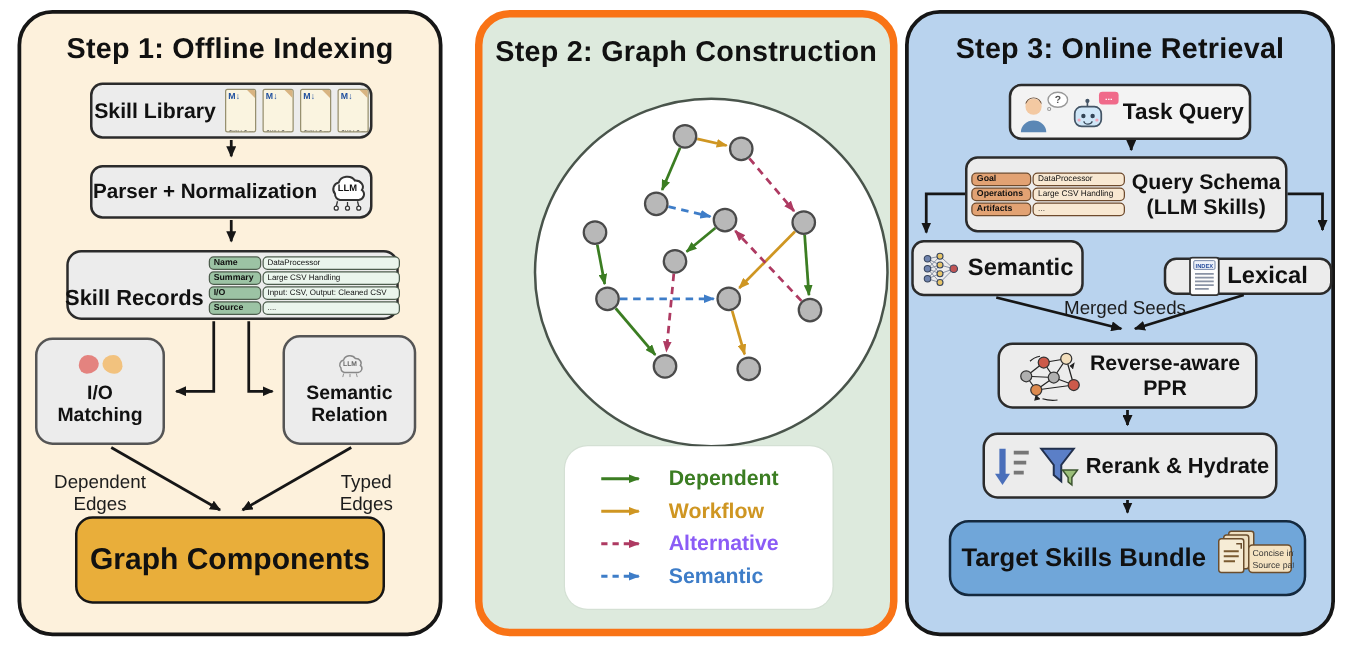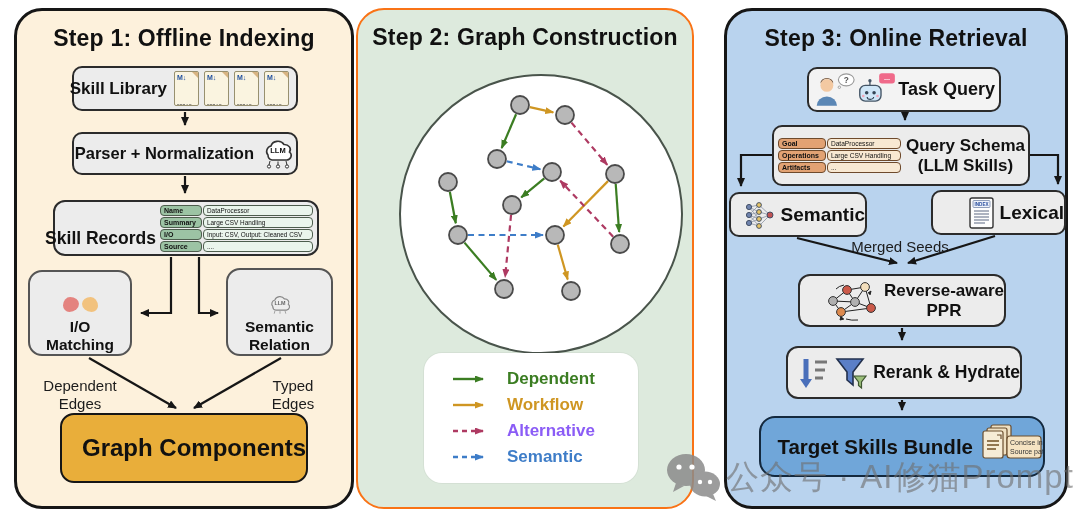--- a/index.html
+++ b/index.html
@@ -7,26 +7,26 @@
     --box-bg:#ececec; --graph-components-bg:#e9ae3a; --target-bundle-bg:#70a6d9;
     --record-key-bg:#9cc3a4; --record-val-bg:#eaf5ec;
     --schema-key-bg:#e2a273; --schema-val-bg:#f8e8d2;
   }
   *{margin:0;padding:0;box-sizing:border-box;}
   html,body{width:1080px;height:519px;background:#ffffff;overflow:hidden;
     font-family:"Liberation Sans","DejaVu Sans",sans-serif;color:#111;}
   .stage{position:relative;width:1080px;height:519px;}
   .panel{position:absolute;top:8px;height:501px;border-radius:28px;}
   .p1{left:14px;width:340px;background:var(--panel1-bg);border:3px solid #161616;}
-  .p2{left:356px;width:338px;background:var(--panel2-bg);border:2px solid #f97316;}
+  .p2{left:380px;width:338px;background:var(--panel2-bg);border:6px solid #f97316;}
   .p3{left:724px;width:344px;background:var(--panel3-bg);border:3px solid #161616;}
   .ptitle{position:absolute;left:0;right:0;top:14px;text-align:center;
     font-size:23px;font-weight:bold;letter-spacing:.2px;}
   .gbox{position:absolute;background:var(--box-bg);border:2px solid #2b2b2b;border-radius:10px;
-    display:flex;align-items:center;justify-content:flex-end;}
+    display:flex;align-items:center;justify-content:center;}
   .overlay{position:absolute;left:0;top:0;pointer-events:none;}
 
   
   .skill-lib{left:55px;top:55px;width:226px;height:45px;gap:7px;padding:0 7px;}
   .skill-lib .lbl{font-size:17px;font-weight:bold;white-space:nowrap;}
   .docs-row{display:flex;gap:5px;}
   .sdoc{width:25px;height:35px;background:#faf4e0;border:1px solid #97906f;border-radius:2px;
     padding:2px 2px 1px;position:relative;overflow:hidden;}
   .sdoc:after{content:"";position:absolute;right:-1px;top:-1px;width:8px;height:8px;
     background:#d8b482;clip-path:polygon(100% 0,0 0,100% 100%);}
@@ -67,21 +67,21 @@
     border-radius:18px;padding:13px 0 0 26px;box-shadow:0 0 0 1px rgba(0,0,0,.04);}
   .legend-row{display:flex;align-items:center;gap:11px;height:26px;}
   .legend-row .llabel{font-size:17px;font-weight:bold;}
 
   
   .tq-box{left:80px;top:56px;width:194px;height:45px;background:#f3f3f3;gap:2px;padding:0 4px;}
   .tq-box .lbl{font-size:18px;font-weight:bold;white-space:nowrap;}
   .schema-box{left:45px;top:114px;width:258px;height:61px;gap:5px;padding:11px 3px;}
   .schema-box .lbl2{font-size:17px;font-weight:bold;text-align:center;line-height:20px;white-space:nowrap;}
   .sem-box{left:2px;top:181px;width:138px;height:45px;gap:5px;}
-  .lex-box{left:204px;top:179px;width:135px;height:45px;gap:6px;}
+  .lex-box{left:204px;top:195px;width:135px;height:30px;gap:6px;}
   .sem-box .lbl,.lex-box .lbl{font-size:19px;font-weight:bold;}
   .merged-note{position:absolute;left:108px;top:227px;width:130px;text-align:center;font-size:15px;color:#1c1c1c;}
   .ppr-box{left:71px;top:263px;width:208px;height:53px;border-radius:12px;gap:4px;}
   .ppr-box .lbl2{font-size:17px;font-weight:bold;text-align:center;line-height:20px;}
   .rerank-box{left:59px;top:335px;width:236px;height:53px;border-radius:12px;gap:6px;}
   .rerank-box .lbl{font-size:17.5px;font-weight:bold;white-space:nowrap;}
   .bundle-box{left:32px;top:405px;width:286px;height:61px;background:var(--target-bundle-bg);
     border:2.5px solid #14293e;border-radius:16px;gap:4px;}
   .bundle-box .lbl{font-size:20.5px;font-weight:bold;white-space:nowrap;}
 
@@ -461,31 +461,14 @@
         <path d="M45,144 H14 V175" marker-end="url(#ab3)"></path>
         <path d="M303,144 H331 V173" marker-end="url(#ab3)"></path>
         <line x1="70" y1="227" x2="170" y2="252" marker-end="url(#ab3)"></line>
         <line x1="268" y1="225" x2="181" y2="252" marker-end="url(#ab3)"></line>
         <line x1="175" y1="317" x2="175" y2="329" marker-end="url(#ab3)"></line>
         <line x1="175" y1="389" x2="175" y2="399" marker-end="url(#ab3)"></line>
       </g>
     </svg>
   </div>
 
-  <div class="watermark">
-    <svg width="58" height="54" viewBox="0 0 58 54">
-      <g fill="#8b8b8b" opacity=".85">
-        <ellipse cx="22" cy="20" rx="19" ry="16"></ellipse>
-        <path d="M12,33 L9,42 L20,36 Z"></path>
-        <ellipse cx="41" cy="34" rx="15" ry="12.5"></ellipse>
-        <path d="M49,44 L52,51 L42,46 Z"></path>
-      </g>
-      <g fill="#fff">
-          <circle cx="15" cy="17" r="2.6"></circle>
-          <circle cx="28" cy="17" r="2.6"></circle>
-          <circle cx="36" cy="32" r="2.2"></circle>
-          <circle cx="46" cy="32" r="2.2"></circle>
-        </g>
-    </svg>
-    <span class="wm-text">公众号 · AI修猫Prompt</span>
-  </div>
 
 </div>
 
 </body></html>

